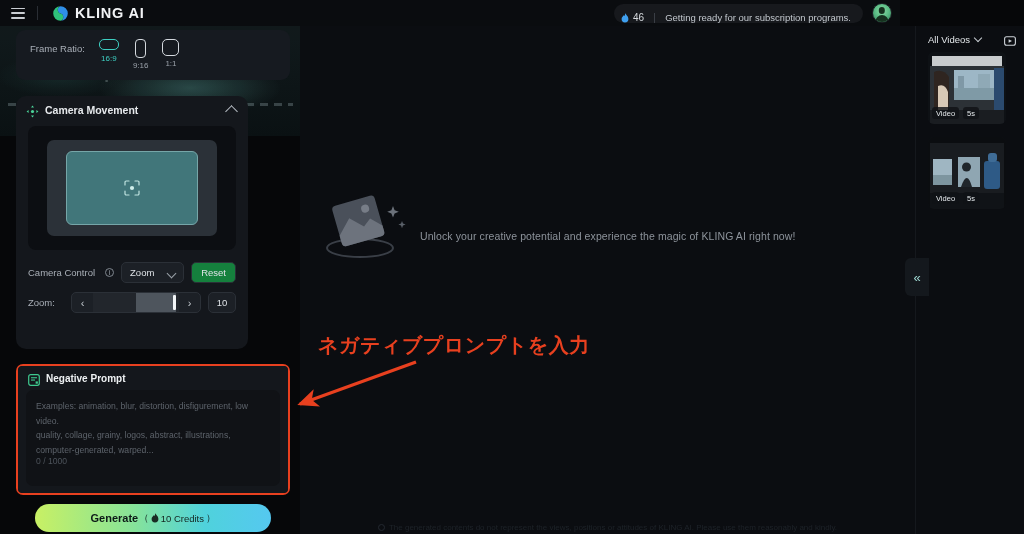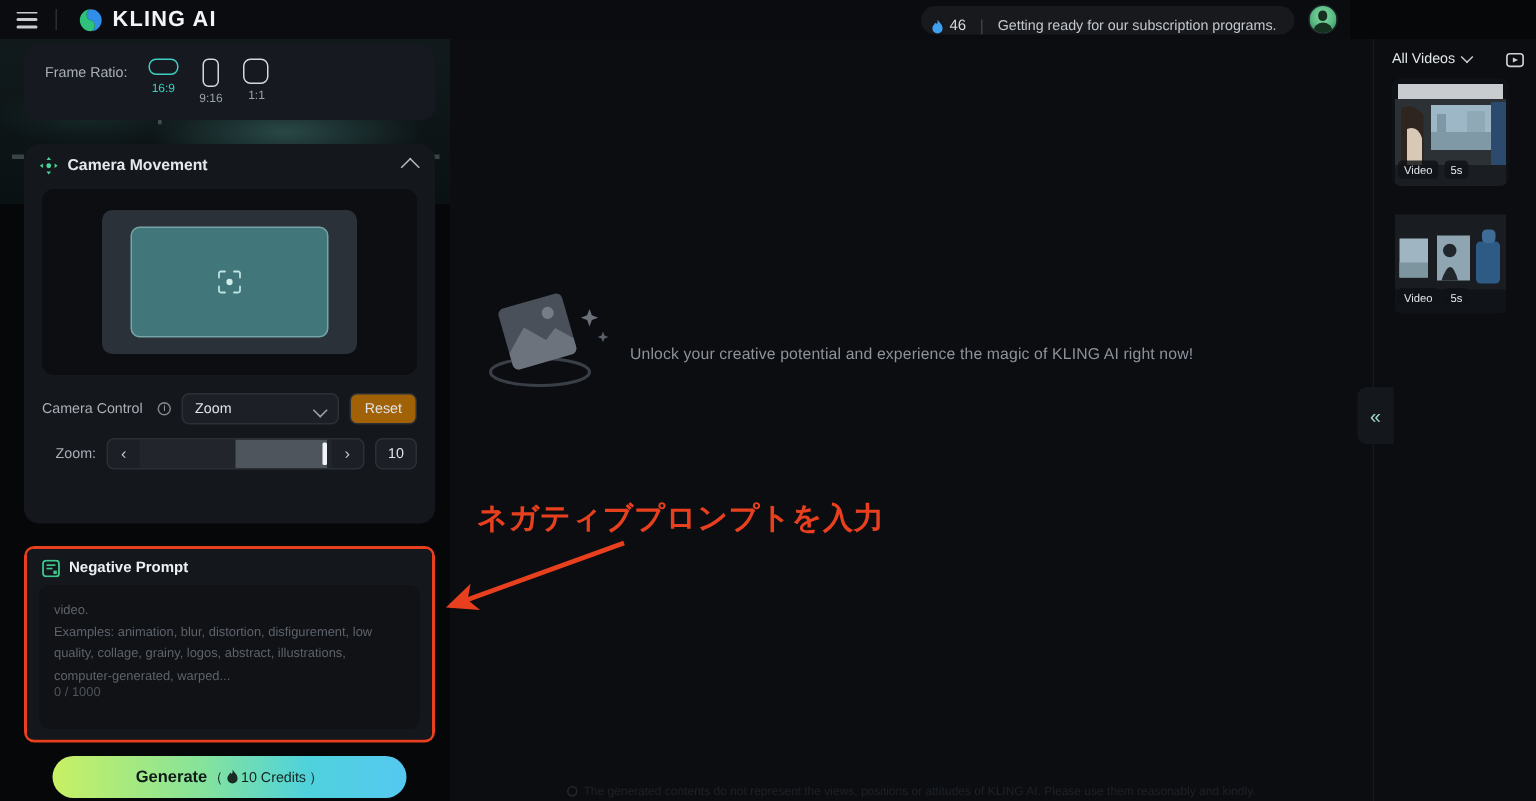--- a/index.html
+++ b/index.html
@@ -149,25 +149,24 @@
   .r916 { width: 11px; height: 19px; border-radius: 4px; }
   .r11  { width: 17px; height: 17px; border-radius: 5px; }
   .ratio-opt.sel .ratio-glyph { border-color: #3ecfc2; }
   .ratio-opt.sel .ratio-txt { color: #3ecfc2; }
   .ratio-txt { font-size: 8px; color: #9aa1a9; }
   .ratio-opt:nth-child(3) .ratio-txt, .ratio-opt:nth-child(4) .ratio-txt { margin-top: -1px; }
 
   
   .cam-card {
     position:absolute; left: 16px; top: 70px;
-    width: 274px; height: 253px;
+    width: 232px; height: 253px;
     background: #14171c;
     border-radius: 10px;
     overflow: hidden;
-    text-align: right;
   }
   .cam-head {
     display:flex; align-items:center; height: 28px; padding: 0 12px 0 10px;
   }
   .cam-head .ico-move { width: 13px; height: 13px; margin-right: 6px; }
   .cam-title { font-size: 10.5px; color: #e6e9ec; font-weight: 600; }
   .chev-up {
     margin-left:auto; width: 9px; height: 9px;
     border-left: 1.4px solid #b8bec5; border-top: 1.4px solid #b8bec5;
     transform: rotate(45deg); margin-top: 3px;
@@ -200,21 +199,21 @@
     border-radius: 5px; display:flex; align-items:center; padding: 0 8px;
     font-size: 9.5px; color: #dfe3e7; position: relative;
   }
   .select .cd {
     position:absolute; right: 8px; top: 7px;
     width: 7px; height: 7px;
     border-right: 1.3px solid #9aa1a9; border-bottom: 1.3px solid #9aa1a9;
     transform: rotate(45deg);
   }
   .reset-btn {
-    height: 21px; padding: 0 9px; background: #a16207; border: 1px solid #2b3037;
+    height: 21px; padding: 0 9px; background: #15803d; border: 1px solid #2b3037;
     border-radius: 5px; font-size: 9.5px; color: #dfe3e7;
     display:flex; align-items:center;
   }
   .slider-row { display:flex; align-items:center; padding: 0 12px; margin-top: 9px; gap: 7px; }
   .slider-label { font-size: 9.5px; color: #a9afb7; width: 36px; }
   .slider-group {
     flex: 1; height: 21px; background: #1c2026; border: 1px solid #2b3037;
     border-radius: 5px; display:flex; align-items:center; overflow: hidden;
   }
   .sl-arrow {
@@ -438,22 +437,22 @@
               <rect x="3" y="3.2" width="6" height="1.1" fill="#3ec98f"></rect>
               <rect x="3" y="5.5" width="4" height="1.1" fill="#3ec98f"></rect>
               <rect x="7.6" y="7.4" width="2.3" height="2.3" fill="#3ec98f"></rect>
             </svg>
           </span>
           <span class="neg-title">Negative Prompt</span>
           <span class="neg-opt">(Optional)</span>
         </div>
         <div class="neg-box">
           <div class="neg-ph">
+            <div>Examples: animation, blur, distortion, disfigurement, low</div>
             <div>video.</div>
-            <div>Examples: animation, blur, distortion, disfigurement, low</div>
             <div>quality, collage, grainy, logos, abstract, illustrations,</div>
             <div>computer-generated, warped...</div>
           </div>
           <div class="neg-count">0 / 1000</div>
         </div>
       </div>
     </div>
 
     <div class="gen-btn">
       <span>Generate</span>

